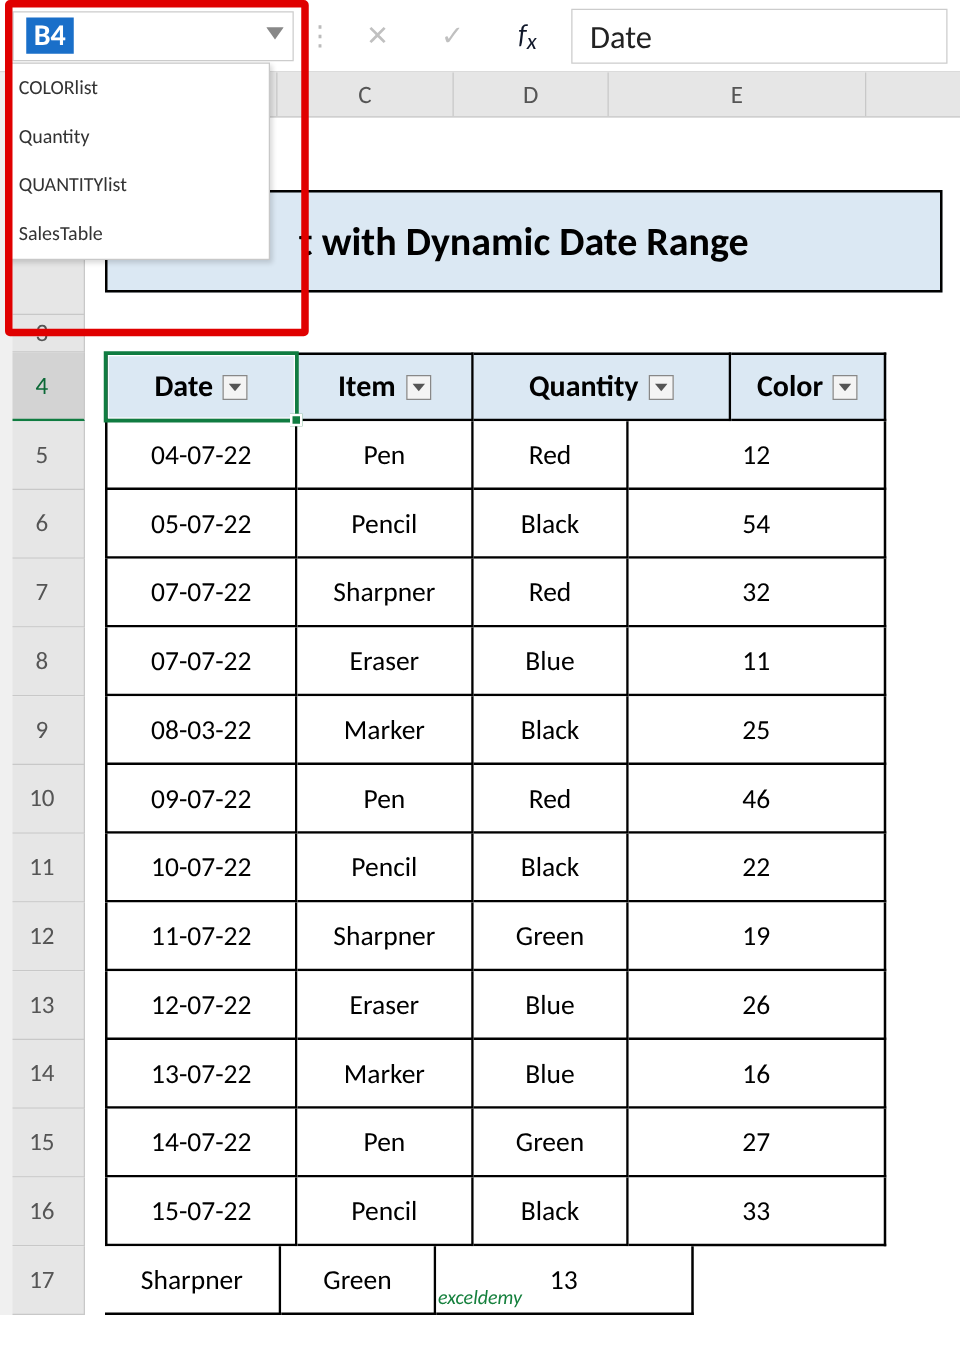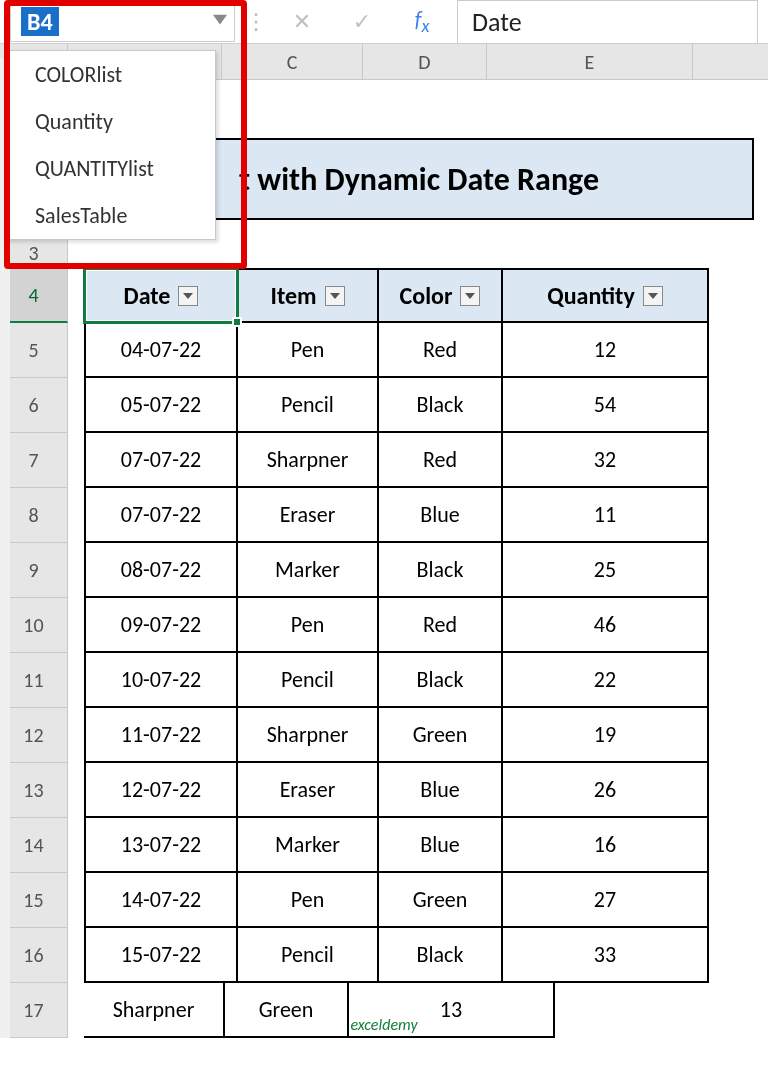--- a/index.html
+++ b/index.html
@@ -1,35 +1,35 @@
 <!DOCTYPE html>
 <html><head>
 <meta charset="utf-8">
 <style>
   * { box-sizing: border-box; margin: 0; padding: 0; }
   body { font-family: Calibri, Arial, sans-serif; background: #fff; width: 768px; position: relative; }
 
   
-  .top-bar { display: flex; align-items: center; height: 44px; border-bottom: 1.5px solid #d0d0d0; padding: 0 10px; gap: 10px; background:#fff; }
+  .top-bar { display: flex; align-items: center; height: 58px; border-bottom: 1.5px solid #d0d0d0; padding: 0 10px; gap: 10px; background:#fff; }
   .name-box-wrap { position: relative; width: 225px; height: 44px; display:flex; align-items:center;}
   .name-box { width: 100%; height: 40px; border: 1px solid #ccc; background:#fff; display:flex; align-items:center; padding:0 10px; font-size:24px; font-weight:700;}
   .name-box .sel { background:#1a6fc9; color:#fff; padding:0 6px; }
   .dropdown-handle { position:absolute; right:6px; top:10px; width:18px; height:18px; display:flex; align-items:center; justify-content:center; }
   .dropdown-handle svg { width:14px; height:14px; fill:#888; }
   .divider { color:#bbb; font-size:22px; }
-  .btn-cancel, .btn-enter, .fx { width:50px; height:40px; display:flex; align-items:center; justify-content:center; color:#3b82f6; font-size:22px;}
+  .btn-cancel, .btn-enter, .fx { width:50px; height:40px; display:flex; align-items:center; justify-content:center; color:#0f172a; font-size:22px;}
   .btn-cancel, .btn-enter { color:#c0c0c0; }
   .fbar { flex:1; height:44px; border:1px solid #ccc; display:flex; align-items:center; padding:0 14px; font-size:26px; color:#222; }
 
   
   .red-callout { position:absolute; left:4px; top:0px; width:243px; height:269px; border:6px solid #e00000; border-radius:4px; z-index:20; pointer-events:none;}
 
   
   .name-list { position:absolute; left:4px; top:50px; width:212px; background:#fff; border:1px solid #c8c8c8; z-index:15; box-shadow:2px 2px 4px rgba(0,0,0,.15); }
-  .name-list .item { padding:10px 30px; font-size:22px; color:#333; }
+  .name-list .item { padding:10px 10px; font-size:16px; color:#333; }
 
   
   .col-headers { display:flex; background:#e6e6e6; border-bottom:1px solid #c8c8c8; height:36px; position:relative; z-index:1;}
   .corner { width:68px; border-right:1px solid #c8c8c8; background:#e6e6e6;}
   .ch { display:flex; align-items:center; justify-content:center; font-size:20px; color:#555; border-right:1px solid #c8c8c8;}
   .ch.cB { width:154px; }
   .ch.cC { width:141px; }
   .ch.cD { width:124px; }
   .ch.cE { width:206px; }
 
@@ -157,36 +157,36 @@
           </div>
         </div>
         <div class="td cC">
           <span class="lbl">Item</span>
           <span class="filter">
               <svg viewBox="0 0 10 10">
                 <path d="M0 2 L10 2 L5 8 Z"></path>
               </svg>
             </span>
         </div>
+        <div class="td cE">
+          <span class="lbl">Quantity</span>
+          <span class="filter">
+              <svg viewBox="0 0 10 10">
+                <path d="M0 2 L10 2 L5 8 Z"></path>
+              </svg>
+            </span>
+        </div>
         <div class="td cD">
           <span class="lbl">Color</span>
           <span class="filter">
               <svg viewBox="0 0 10 10">
                 <path d="M0 2 L10 2 L5 8 Z"></path>
               </svg>
             </span>
         </div>
-        <div class="td cE">
-          <span class="lbl">Quantity</span>
-          <span class="filter">
-              <svg viewBox="0 0 10 10">
-                <path d="M0 2 L10 2 L5 8 Z"></path>
-              </svg>
-            </span>
-        </div>
       </div>
     </div>
   </div>
 
   <div id="data-rows">
       <div class="row data-row">
     <div class="rh">5</div>
     <div class="cells">
       <div class="tr">
         <div class="gap"></div>
@@ -231,21 +231,21 @@
         <div class="td cD">Blue</div>
         <div class="td cE">11</div>
       </div>
     </div>
       </div>
       <div class="row data-row">
     <div class="rh">9</div>
     <div class="cells">
       <div class="tr">
         <div class="gap"></div>
-        <div class="td first cB">08-07-22</div>
+        <div class="td first cB">08-03-22</div>
         <div class="td cC">Marker</div>
         <div class="td cD">Black</div>
         <div class="td cE">25</div>
       </div>
     </div>
       </div>
       <div class="row data-row">
     <div class="rh">10</div>
     <div class="cells">
       <div class="tr">

